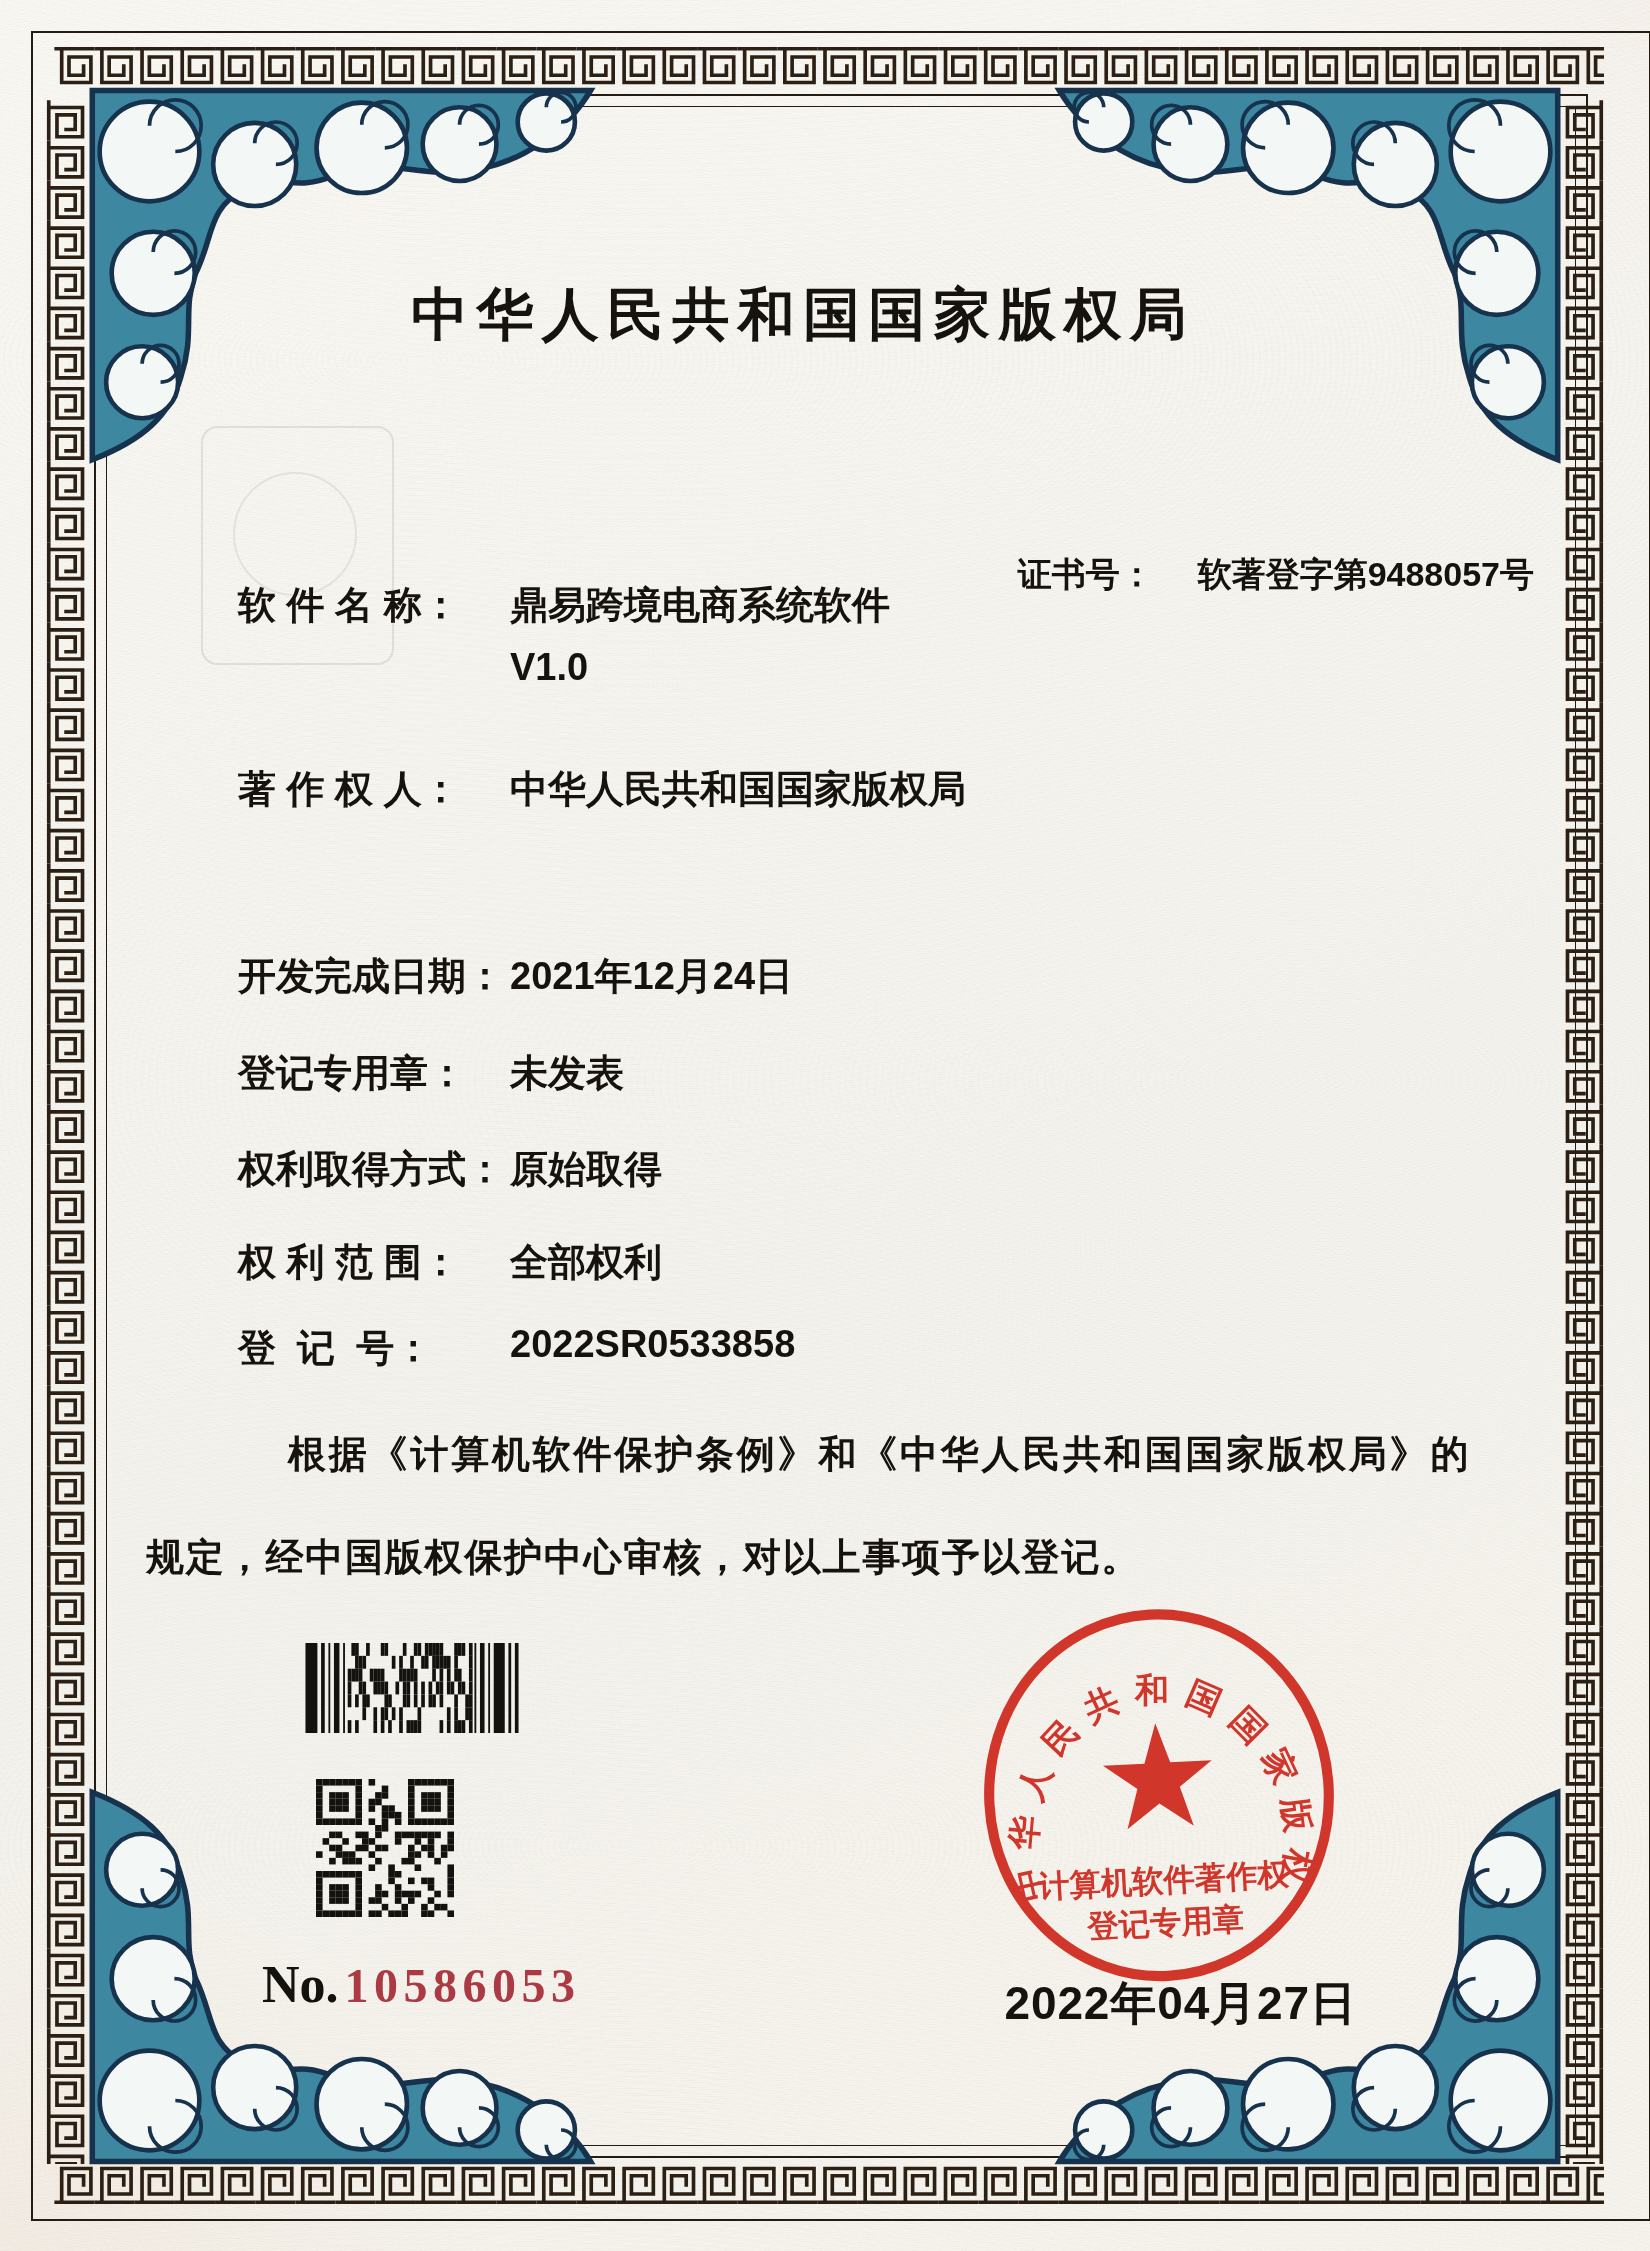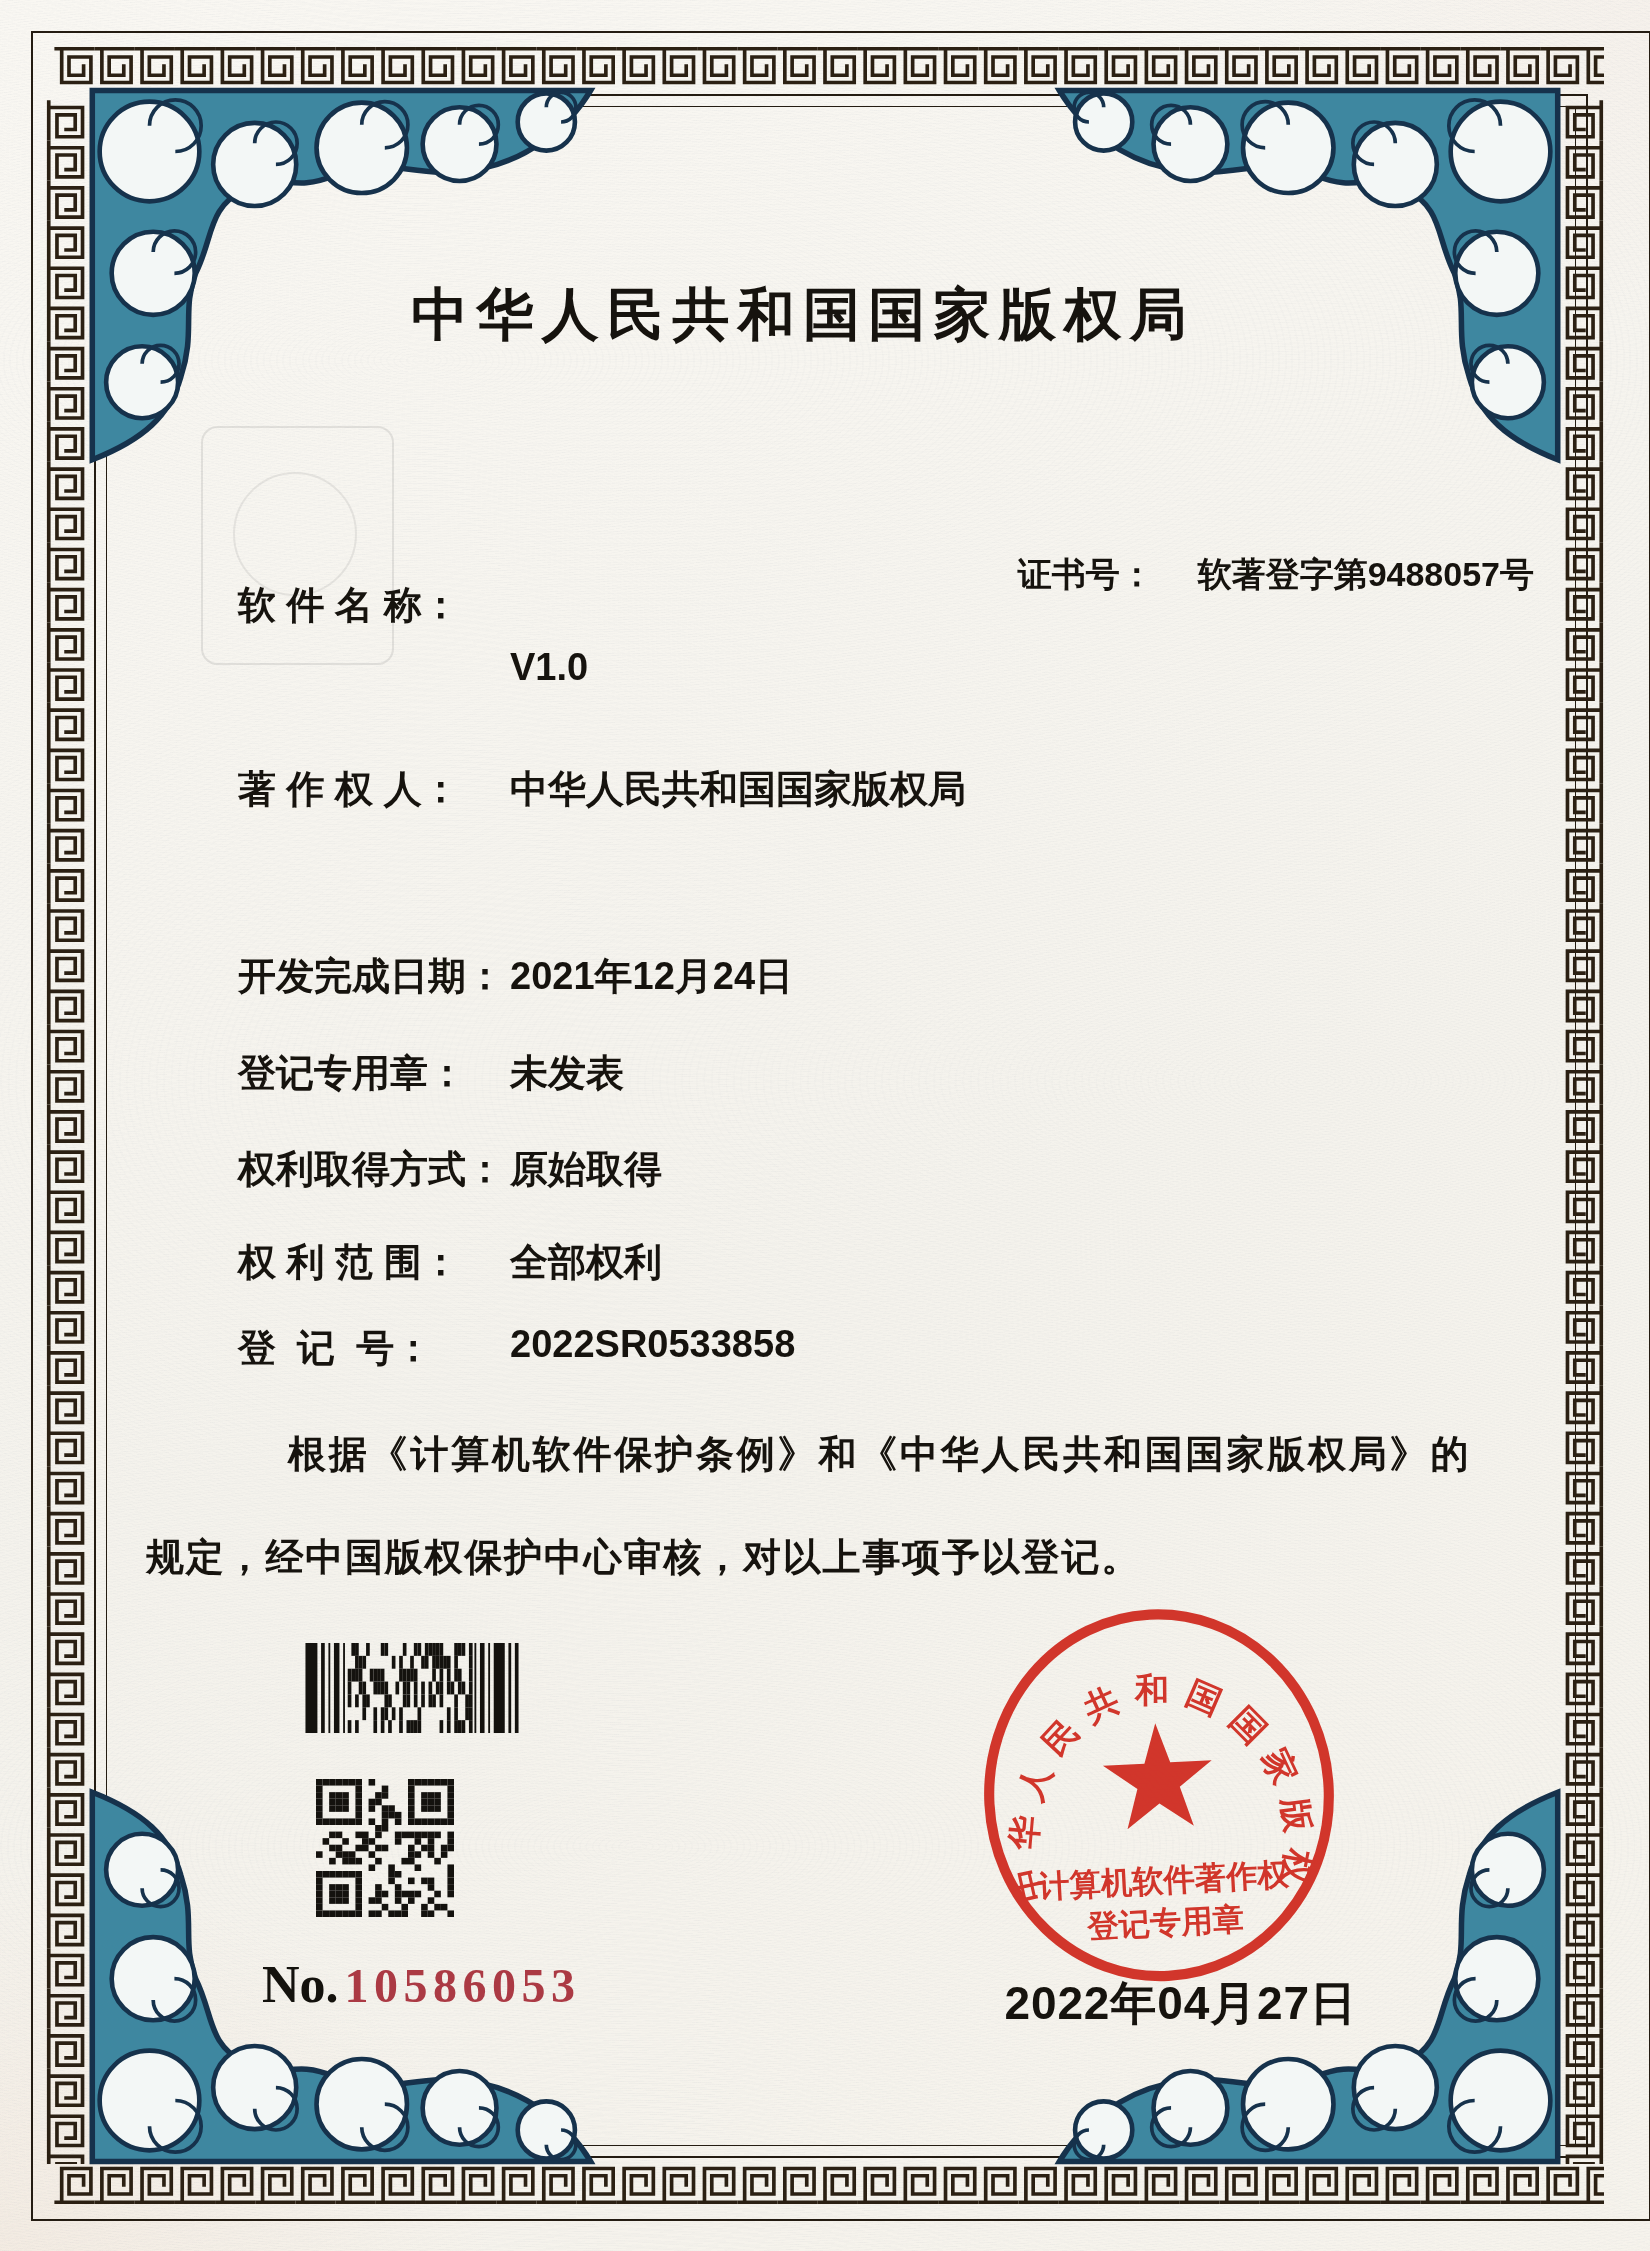--- a/index.html
+++ b/index.html
@@ -326,20 +326,21 @@
 
   <div class="abs ghost"></div>
 
   <div class="abs authority">中华人民共和国国家版权局</div>
 
   <div class="abs certno">
     <span>证书号：</span><span class="gap"></span><span>软著登字第9488057号</span>
   </div>
 
   <div class="abs flabel" style="top:580px">软 件 名 称：</div>
+  <div class="abs fvalue" style="top:580px">鼎易跨境电商系统软件</div>
   <div class="abs fvalue" style="top:646px">V1.0</div>
 
   <div class="abs flabel" style="top:764px">著 作 权 人：</div>
   <div class="abs fvalue" style="top:764px">中华人民共和国国家版权局</div>
 
   <div class="abs flabel" style="top:951px">开发完成日期：</div>
   <div class="abs fvalue" style="top:951px">2021年12月24日</div>
 
   <div class="abs flabel" style="top:1048px">登记专用章：</div>
   <div class="abs fvalue" style="top:1048px">未发表</div>

